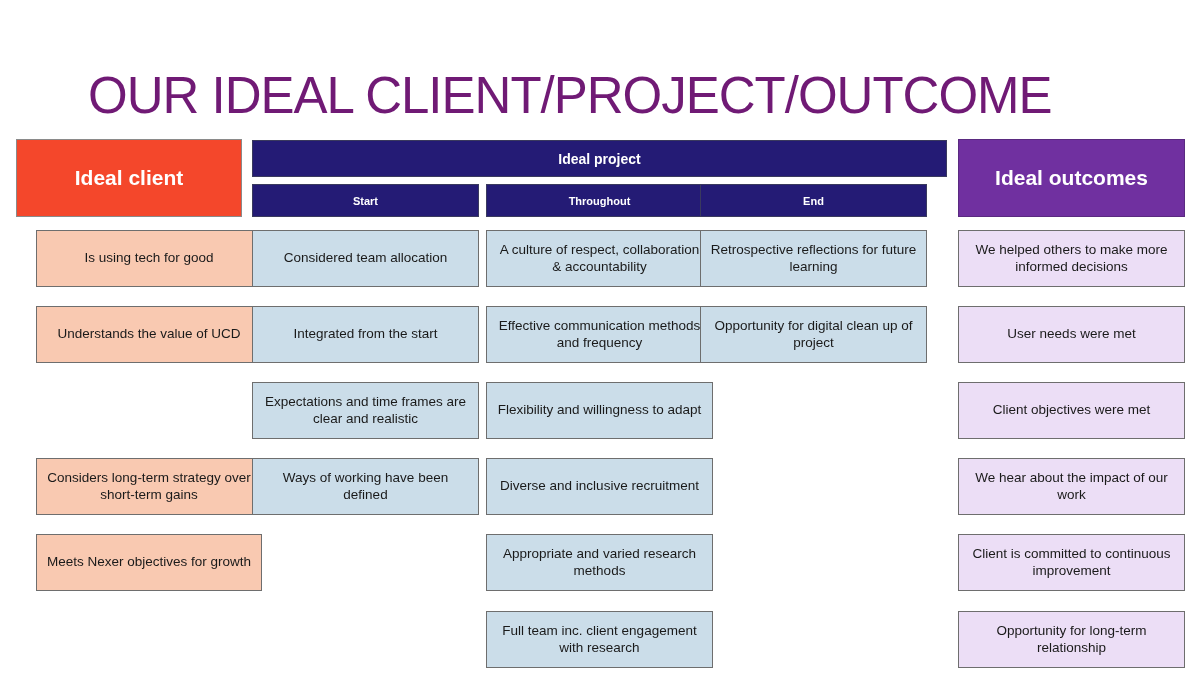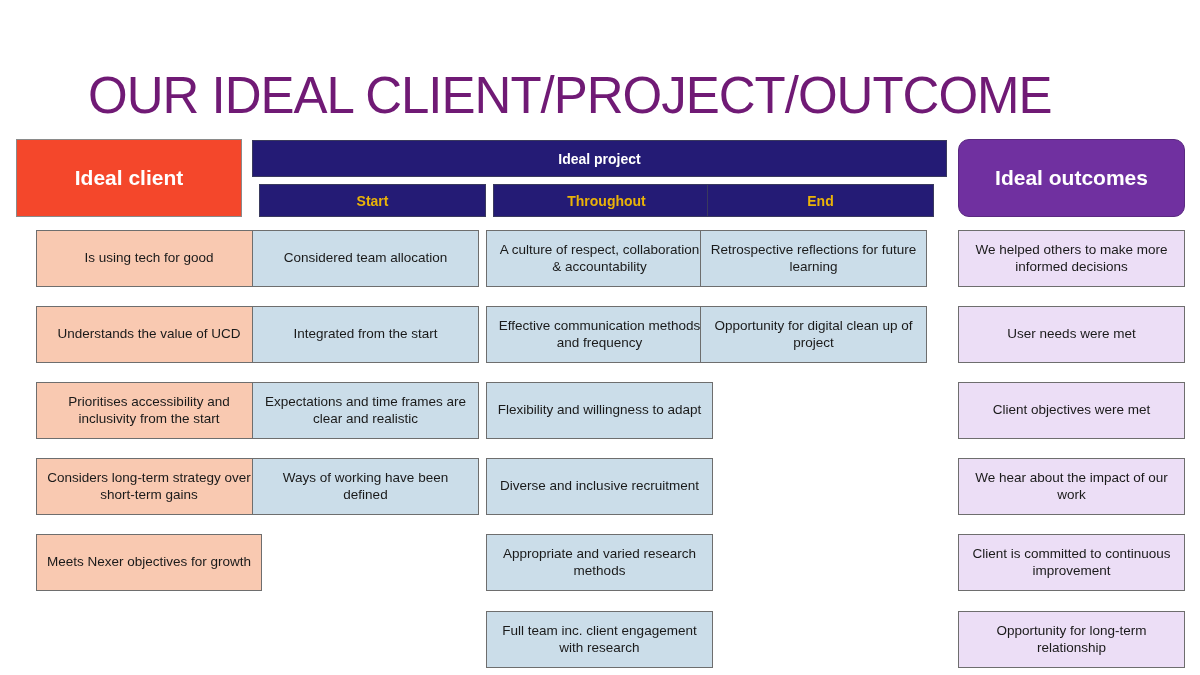--- a/index.html
+++ b/index.html
@@ -30,27 +30,26 @@
     justify-content: center;
     text-align: center;
   }
   .hdr {
     color: #ffffff;
     font-weight: bold;
     border: 1px solid #8a8a8a;
   }
   .hdr-client  { left: 16px;  top: 139px; width: 226px; height: 78px; background: #F4472B; font-size: 21px; }
   .hdr-project { left: 252px; top: 140px; width: 695px; height: 37px; background: #241B75; font-size: 14px; border-color: #3a3a5e; }
-  .hdr-out     { left: 958px; top: 139px; width: 227px; height: 78px; background: #7030A0; font-size: 21px; border-color: #5a2a80; border-radius: 11px; }
+  .hdr-out     { left: 958px; top: 139px; width: 227px; height: 78px; background: #7030A0; font-size: 21px; border-color: #5a2a80; }
   .subhdr {
     top: 184px; height: 33px; width: 227px;
-    background: #241B75; color: #eab308;
-    font-weight: bold; font-size: 14px;
+    background: #241B75; color: #ffffff;
+    font-weight: bold; font-size: 11px;
     border: 1px solid #3a3a5e;
-    margin-left: 7px;
   }
   .cell {
     width: 227px; height: 57px;
     font-size: 13.5px;
     line-height: 1.25;
     color: #1a1a1a;
     border: 1px solid #6e6e6e;
     padding: 2px 8px;
   }
   .c-client  { background: #F9C9B1; width: 226px; }
@@ -78,21 +77,20 @@
   <div class="box hdr hdr-client">Ideal client</div>
   <div class="box hdr hdr-project">Ideal project</div>
   <div class="box hdr hdr-out">Ideal outcomes</div>
 
   <div class="box subhdr colL2">Start</div>
   <div class="box subhdr colL3">Throughout</div>
   <div class="box subhdr colL4">End</div>
 
   <div class="box cell c-client colL1 rowT1">Is using tech for good</div>
   <div class="box cell c-client colL1 rowT2">Understands the value of UCD</div>
-  <div class="box cell c-client colL1 rowT3">Prioritises accessibility and inclusivity from the start</div>
   <div class="box cell c-client colL1 rowT4">Considers long-term strategy over short-term gains</div>
   <div class="box cell c-client colL1 rowT5">Meets Nexer objectives for growth</div>
 
   <div class="box cell c-project colL2 rowT1">Considered team allocation</div>
   <div class="box cell c-project colL2 rowT2">Integrated from the start</div>
   <div class="box cell c-project colL2 rowT3">Expectations and time frames are clear and realistic</div>
   <div class="box cell c-project colL2 rowT4">Ways of working have been defined</div>
 
   <div class="box cell c-project colL3 rowT1">A culture of respect, collaboration &amp; accountability</div>
   <div class="box cell c-project colL3 rowT2">Effective communication methods and frequency</div>

